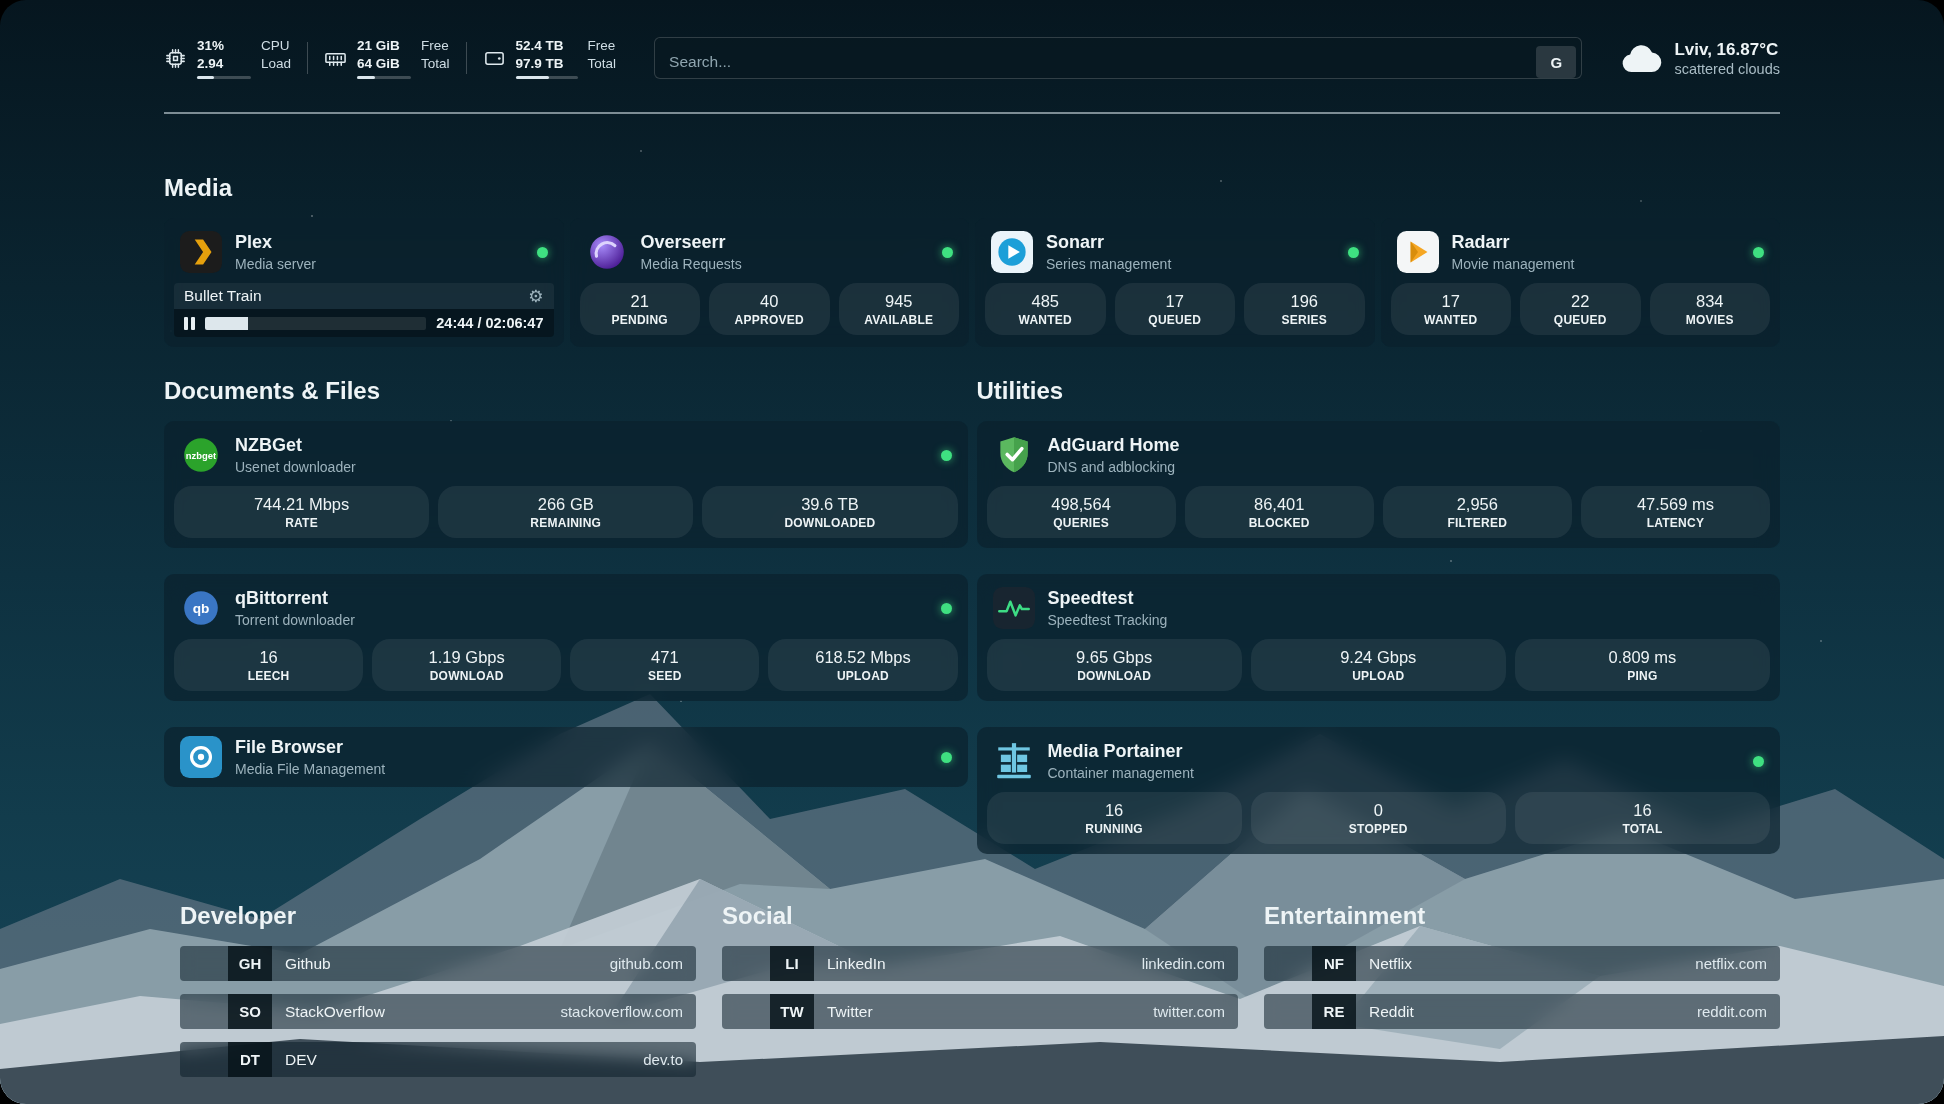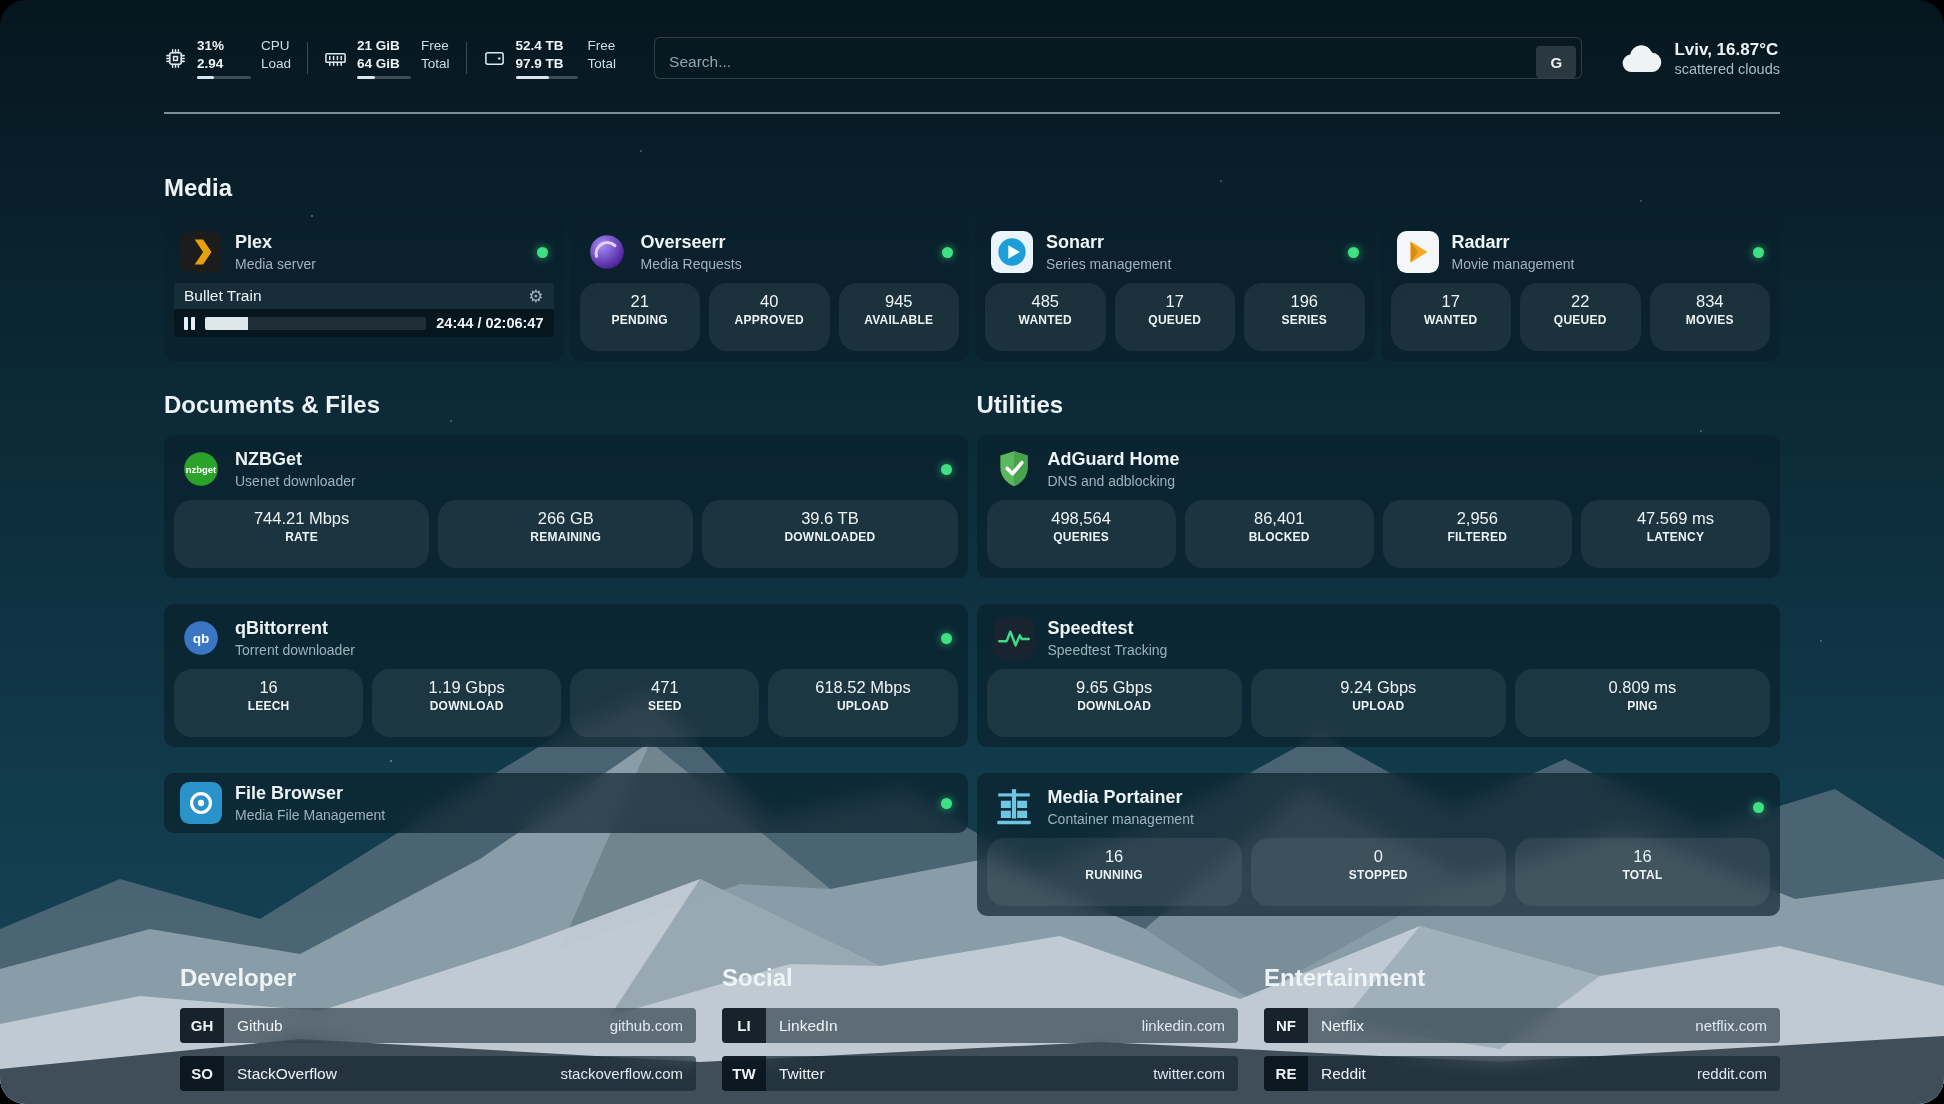--- a/index.html
+++ b/index.html
@@ -57,21 +57,21 @@
   .card { background:rgba(10,33,44,.68); border-radius:10px; backdrop-filter:blur(10px); -webkit-backdrop-filter:blur(10px); }
   .card-head { display:flex; align-items:center; gap:13px; padding:13px 16px 10px; }
   .card-head.compact { padding:9px 16px; }
   .app-icon { width:42px; height:42px; flex:0 0 42px; }
   .app-icon svg { width:100%; height:100%; display:block; }
   .app-name { font-size:18px; font-weight:600; line-height:1.2; }
   .app-sub { font-size:14px; color:#9db3bd; margin-top:2px; }
   .dot { margin-left:auto; width:11px; height:11px; border-radius:50%; background:#3fe081; box-shadow:0 0 8px rgba(63,224,129,.7); }
 
   .stats { display:flex; gap:9px; padding:0 10px 10px; }
-  .stat { flex:1; background:rgba(255,255,255,.07); border-radius:18px; text-align:center; padding:9px 4px 24px; }
+  .stat { flex:1; background:rgba(255,255,255,.07); border-radius:18px; text-align:center; padding:9px 4px 8px; }
   .stat-v { font-size:16.5px; font-weight:500; }
   .stat-l { font-size:12px; font-weight:700; margin-top:2px; letter-spacing:.02em; }
 
   
   .now-playing { display:flex; align-items:center; justify-content:space-between; margin:0 10px;
     padding:4px 10px; background:rgba(255,255,255,.055); border-radius:4px 4px 0 0; font-size:15.5px; }
   .gear { color:#9db3bd; font-size:17px; cursor:pointer; line-height:1; }
   .player-row { display:flex; align-items:center; gap:10px; margin:0 10px 10px; padding:6px 10px;
     background:rgba(4,14,20,.55); border-radius:0 0 4px 4px; }
   .pause { display:flex; gap:3.5px; background:none; border:none; padding:0; cursor:pointer; }
@@ -82,21 +82,21 @@
 
   .two-col { display:grid; grid-template-columns:1fr 1fr; gap:9px; margin-top:30px; }
   .col .sec-title { margin-bottom:16px; }
   .col .card { margin-bottom:26px; }
   .col .card:last-child { margin-bottom:0; }
 
   
   .bm-grid { display:grid; grid-template-columns:repeat(3,1fr); gap:26px; margin-top:48px;margin-left:16px; }
   .bm-col .sec-title { margin-bottom:16px; }
   .bm-row { display:flex; align-items:center; height:35px; margin-bottom:13px; border-radius:4px; overflow:hidden;
-    background:rgba(12,31,41,.55); backdrop-filter:blur(8px); -webkit-backdrop-filter:blur(8px); cursor:pointer; }
+    background:rgba(12,31,41,.55); backdrop-filter:blur(8px); -webkit-backdrop-filter:blur(8px); cursor:pointer;padding-left:48px; }
   .bm-abbr { width:44px; align-self:stretch; display:flex; align-items:center; justify-content:center;
     background:rgba(6,18,25,.82); font-size:15px; font-weight:600; }
   .bm-name { padding-left:13px; font-size:15.5px; }
   .bm-url { margin-left:auto; padding-right:13px; font-size:15px; color:#dfe9ee; }
 </style>
 </head>
 <body>
 
 <div class="screen">
 

